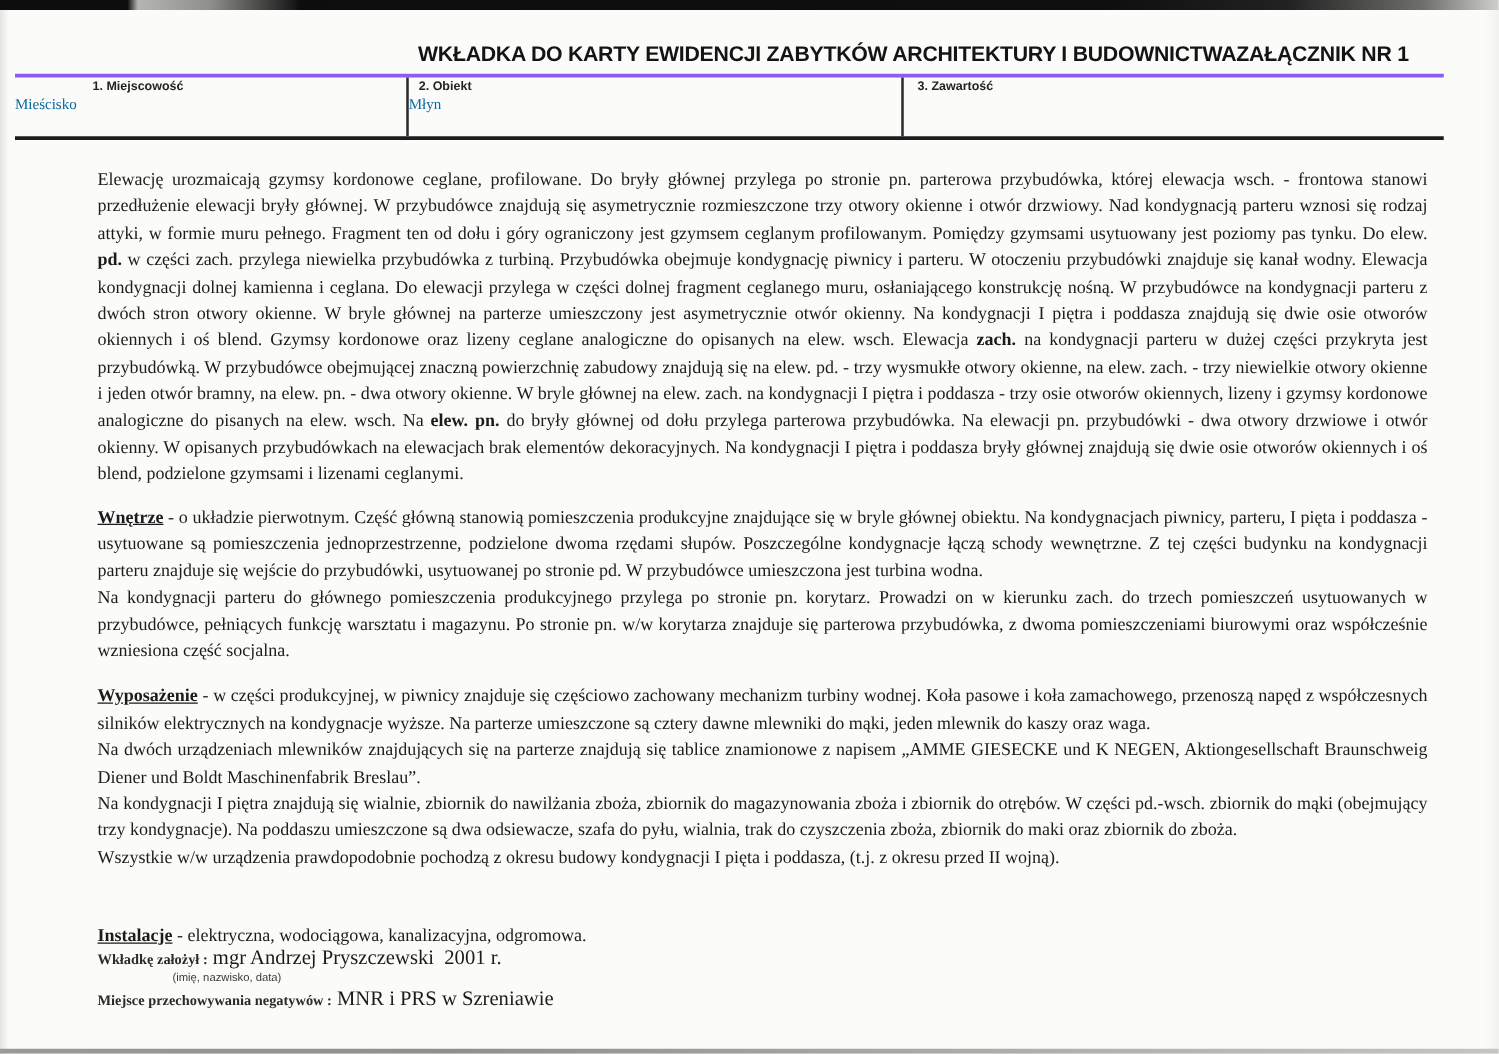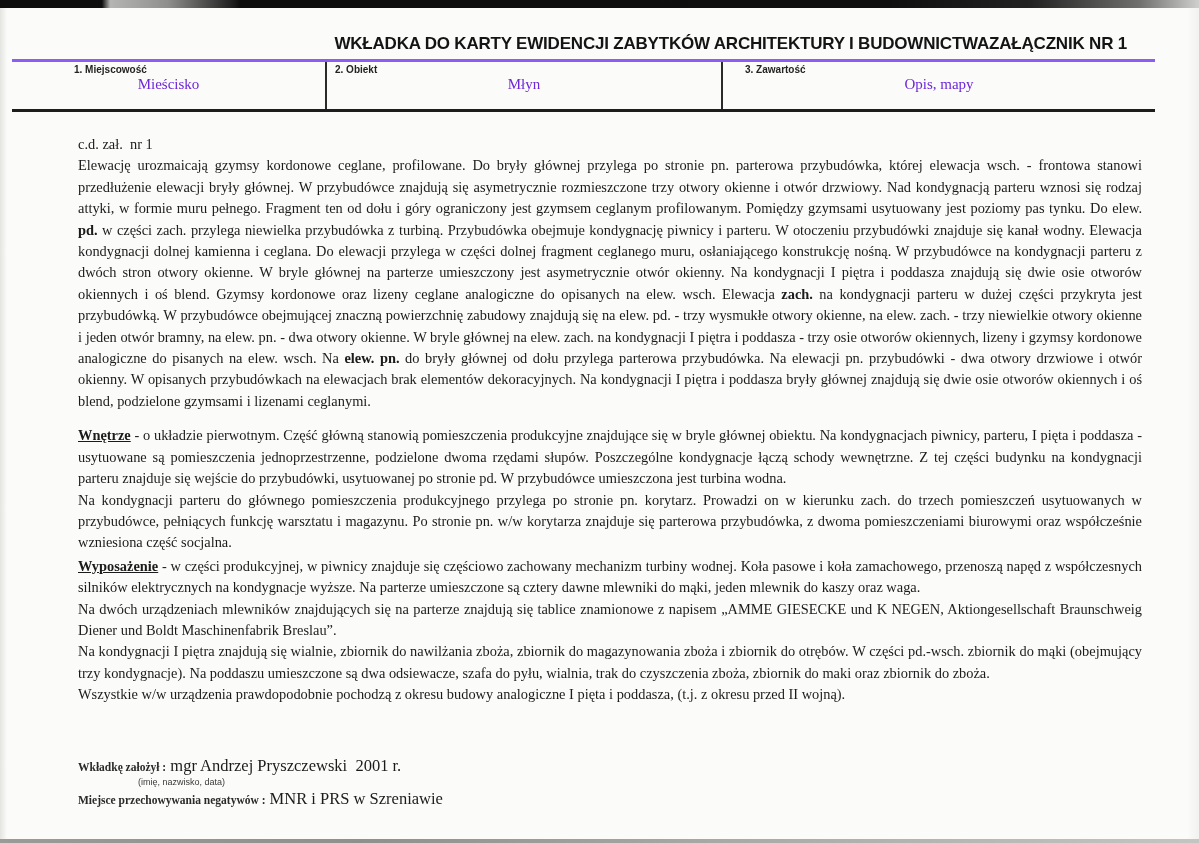--- a/index.html
+++ b/index.html
@@ -23,30 +23,30 @@
   .form-table{margin:5px 44px 0 12px;display:flex;
     border-top:3px solid #8b5cf6;border-bottom:3px solid #1d1d1d;height:47px;}
   .cell{box-sizing:border-box;padding-top:2px;}
   .cell:nth-child(1){width:313px;}
   .cell:nth-child(2){width:396px;border-left:2px solid #2a2a2a;}
   .cell:nth-child(3){flex:1;border-left:2px solid #2a2a2a;}
   .cell-label{font-family:"Liberation Sans",sans-serif;font-weight:bold;
     font-size:10px;color:#232323;}
   .cell:nth-child(1) .cell-label{padding-left:62px;}
   .cell:nth-child(2) .cell-label{padding-left:8px;}
-  .cell:nth-child(3) .cell-label{padding-left:22px;}
-  .cell-value{text-align:center;font-size:15px;margin-top:1px;color:#6d28d9;}
+  .cell:nth-child(3) .cell-label{padding-left:11px;}
+  .cell-value{font-size:12px;margin-top:1px;color:#0369a1;}
   
   .body-text{margin:22px 57px 0 78px;font-size:14.4px;line-height:21.4px;
     text-align:justify;color:#1b1b1b;}
   .intro{white-space:pre-wrap;}
   .para .b{font-weight:bold;}
   .para .u{text-decoration:underline;}
   .para[data-name="interior-paragraph-1"]{margin-top:13px;}
-  .para[data-name="equipment-paragraph-1"]{margin-top:2px;font-family:Liberation Serif, serif;}
+  .para[data-name="equipment-paragraph-1"]{margin-top:15px;font-family:Liberation Serif, serif;}
   .para[data-name="installations-paragraph"]{margin-top:42px;}
   
   .footer{position:absolute;left:78px;top:756px;color:#1b1b1b;}
   .flabel{font-family:Liberation Serif, serif;font-weight:bold;
     font-size:11.5px;color:#2a2a2a;}
   .fvalue{font-size:16.5px;white-space:pre;}
   .footer-note{font-family:Liberation Sans, sans-serif;font-size:9px;
     color:#3a3a3a;margin:1px 0 2px 60px;}
   .footer-line2{margin-top:2px;}
 </style>
@@ -67,34 +67,33 @@
     <div class="cell" data-name="form-field-locality">
       <div class="cell-label" data-name="form-field-label">1. Miejscowość</div>
       <div class="cell-value" data-name="form-field-value">Mieścisko</div>
     </div>
     <div class="cell" data-name="form-field-object">
       <div class="cell-label" data-name="form-field-label">2. Obiekt</div>
       <div class="cell-value" data-name="form-field-value">Młyn</div>
     </div>
     <div class="cell" data-name="form-field-contents">
       <div class="cell-label" data-name="form-field-label">3. Zawartość</div>
-      <div class="cell-value" data-name="form-field-value">Opis, mapy</div>
     </div>
   </div>
 
   <div class="body-text" data-name="body-text">
-    <div class="intro" data-name="continuation-note">c.d. zał.  nr 1</div>
     <div data-name="body-paragraphs">
         <div class="para" data-name="elevation-paragraph"><span>Elewację urozmaicają gzymsy kordonowe ceglane, profilowane. Do bryły głównej przylega po stronie pn. parterowa przybudówka, której elewacja wsch. - frontowa stanowi przedłużenie elewacji bryły głównej. W przybudówce znajdują się asymetrycznie rozmieszczone trzy otwory okienne i otwór drzwiowy. Nad kondygnacją parteru wznosi się rodzaj attyki, w formie muru pełnego. Fragment ten od dołu i góry ograniczony jest gzymsem ceglanym profilowanym. Pomiędzy gzymsami usytuowany jest poziomy pas tynku. Do elew. </span><span class="b">pd.</span><span> w części zach. przylega niewielka przybudówka z turbiną. Przybudówka obejmuje kondygnację piwnicy i parteru. W otoczeniu przybudówki znajduje się kanał wodny. Elewacja kondygnacji dolnej kamienna i ceglana. Do elewacji przylega w części dolnej fragment ceglanego muru, osłaniającego konstrukcję nośną. W przybudówce na kondygnacji parteru z dwóch stron otwory okienne. W bryle głównej na parterze umieszczony jest asymetrycznie otwór okienny. Na kondygnacji I piętra i poddasza znajdują się dwie osie otworów okiennych i oś blend. Gzymsy kordonowe oraz lizeny ceglane analogiczne do opisanych na elew. wsch. Elewacja </span><span class="b">zach.</span><span> na kondygnacji parteru w dużej części przykryta jest przybudówką. W przybudówce obejmującej znaczną powierzchnię zabudowy znajdują się na elew. pd. - trzy wysmukłe otwory okienne, na elew. zach. - trzy niewielkie otwory okienne i jeden otwór bramny, na elew. pn. - dwa otwory okienne. W bryle głównej na elew. zach. na kondygnacji I piętra i poddasza - trzy osie otworów okiennych, lizeny i gzymsy kordonowe analogiczne do pisanych na elew. wsch. Na </span><span class="b">elew. pn.</span><span> do bryły głównej od dołu przylega parterowa przybudówka. Na elewacji pn. przybudówki - dwa otwory drzwiowe i otwór okienny. W opisanych przybudówkach na elewacjach brak elementów dekoracyjnych. Na kondygnacji I piętra i poddasza bryły głównej znajdują się dwie osie otworów okiennych i oś blend, podzielone gzymsami i lizenami ceglanymi.</span></div>
         <div class="para" data-name="interior-paragraph-1"><span class="b u">Wnętrze</span><span> - o układzie pierwotnym. Część główną stanowią pomieszczenia produkcyjne znajdujące się w bryle głównej obiektu. Na kondygnacjach piwnicy, parteru, I pięta i poddasza - usytuowane są pomieszczenia jednoprzestrzenne, podzielone dwoma rzędami słupów. Poszczególne kondygnacje łączą schody wewnętrzne. Z tej części budynku na kondygnacji parteru znajduje się wejście do przybudówki, usytuowanej po stronie pd. W przybudówce umieszczona jest turbina wodna.</span></div>
         <div class="para" data-name="interior-paragraph-2"><span>Na kondygnacji parteru do głównego pomieszczenia produkcyjnego przylega po stronie pn. korytarz. Prowadzi on w kierunku zach. do trzech pomieszczeń usytuowanych w przybudówce, pełniących funkcję warsztatu i magazynu. Po stronie pn. w/w korytarza znajduje się parterowa przybudówka, z dwoma pomieszczeniami biurowymi oraz współcześnie wzniesiona część socjalna.</span></div>
         <div class="para" data-name="equipment-paragraph-1"><span class="b u">Wyposażenie</span><span> - w części produkcyjnej, w piwnicy znajduje się częściowo zachowany mechanizm turbiny wodnej. Koła pasowe i koła zamachowego, przenoszą napęd z współczesnych silników elektrycznych na kondygnacje wyższe. Na parterze umieszczone są cztery dawne mlewniki do mąki, jeden mlewnik do kaszy oraz waga.</span></div>
         <div class="para" data-name="equipment-paragraph-2"><span>Na dwóch urządzeniach mlewników znajdujących się na parterze znajdują się tablice znamionowe z napisem „AMME GIESECKE und K NEGEN, Aktiongesellschaft Braunschweig Diener und Boldt Maschinenfabrik Breslau”.</span></div>
         <div class="para" data-name="equipment-paragraph-4"><span>Na kondygnacji I piętra znajdują się wialnie, zbiornik do nawilżania zboża, zbiornik do magazynowania zboża i zbiornik do otrębów. W części pd.-wsch. zbiornik do mąki (obejmujący trzy kondygnacje). Na poddaszu umieszczone są dwa odsiewacze, szafa do pyłu, wialnia, trak do czyszczenia zboża, zbiornik do maki oraz zbiornik do zboża.</span></div>
-        <div class="para" data-name="equipment-paragraph-5"><span>Wszystkie w/w urządzenia prawdopodobnie pochodzą z okresu budowy analogiczne I pięta i poddasza, (t.j. z okresu przed II wojną).</span></div>
+        <div class="para" data-name="equipment-paragraph-5"><span>Wszystkie w/w urządzenia prawdopodobnie pochodzą z okresu budowy kondygnacji I pięta i poddasza, (t.j. z okresu przed II wojną).</span></div>
+        <div class="para" data-name="installations-paragraph"><span class="b u">Instalacje</span><span> - elektryczna, wodociągowa, kanalizacyjna, odgromowa.</span></div>
       </div>
   </div>
 
   <div class="footer" data-name="document-footer">
     <div class="footer-line" data-name="founder-line">
       <span class="flabel" data-name="founder-label">Wkładkę założył :</span><span class="fvalue" data-name="founder-value"> mgr Andrzej Pryszczewski  2001 r.</span>
     </div>
     <div class="footer-note" data-name="founder-note">(imię, nazwisko, data)</div>
     <div class="footer-line footer-line2" data-name="negatives-line">
       <span class="flabel" data-name="negatives-label">Miejsce przechowywania negatywów :</span><span class="fvalue" data-name="negatives-value"> MNR i PRS w Szreniawie</span>

